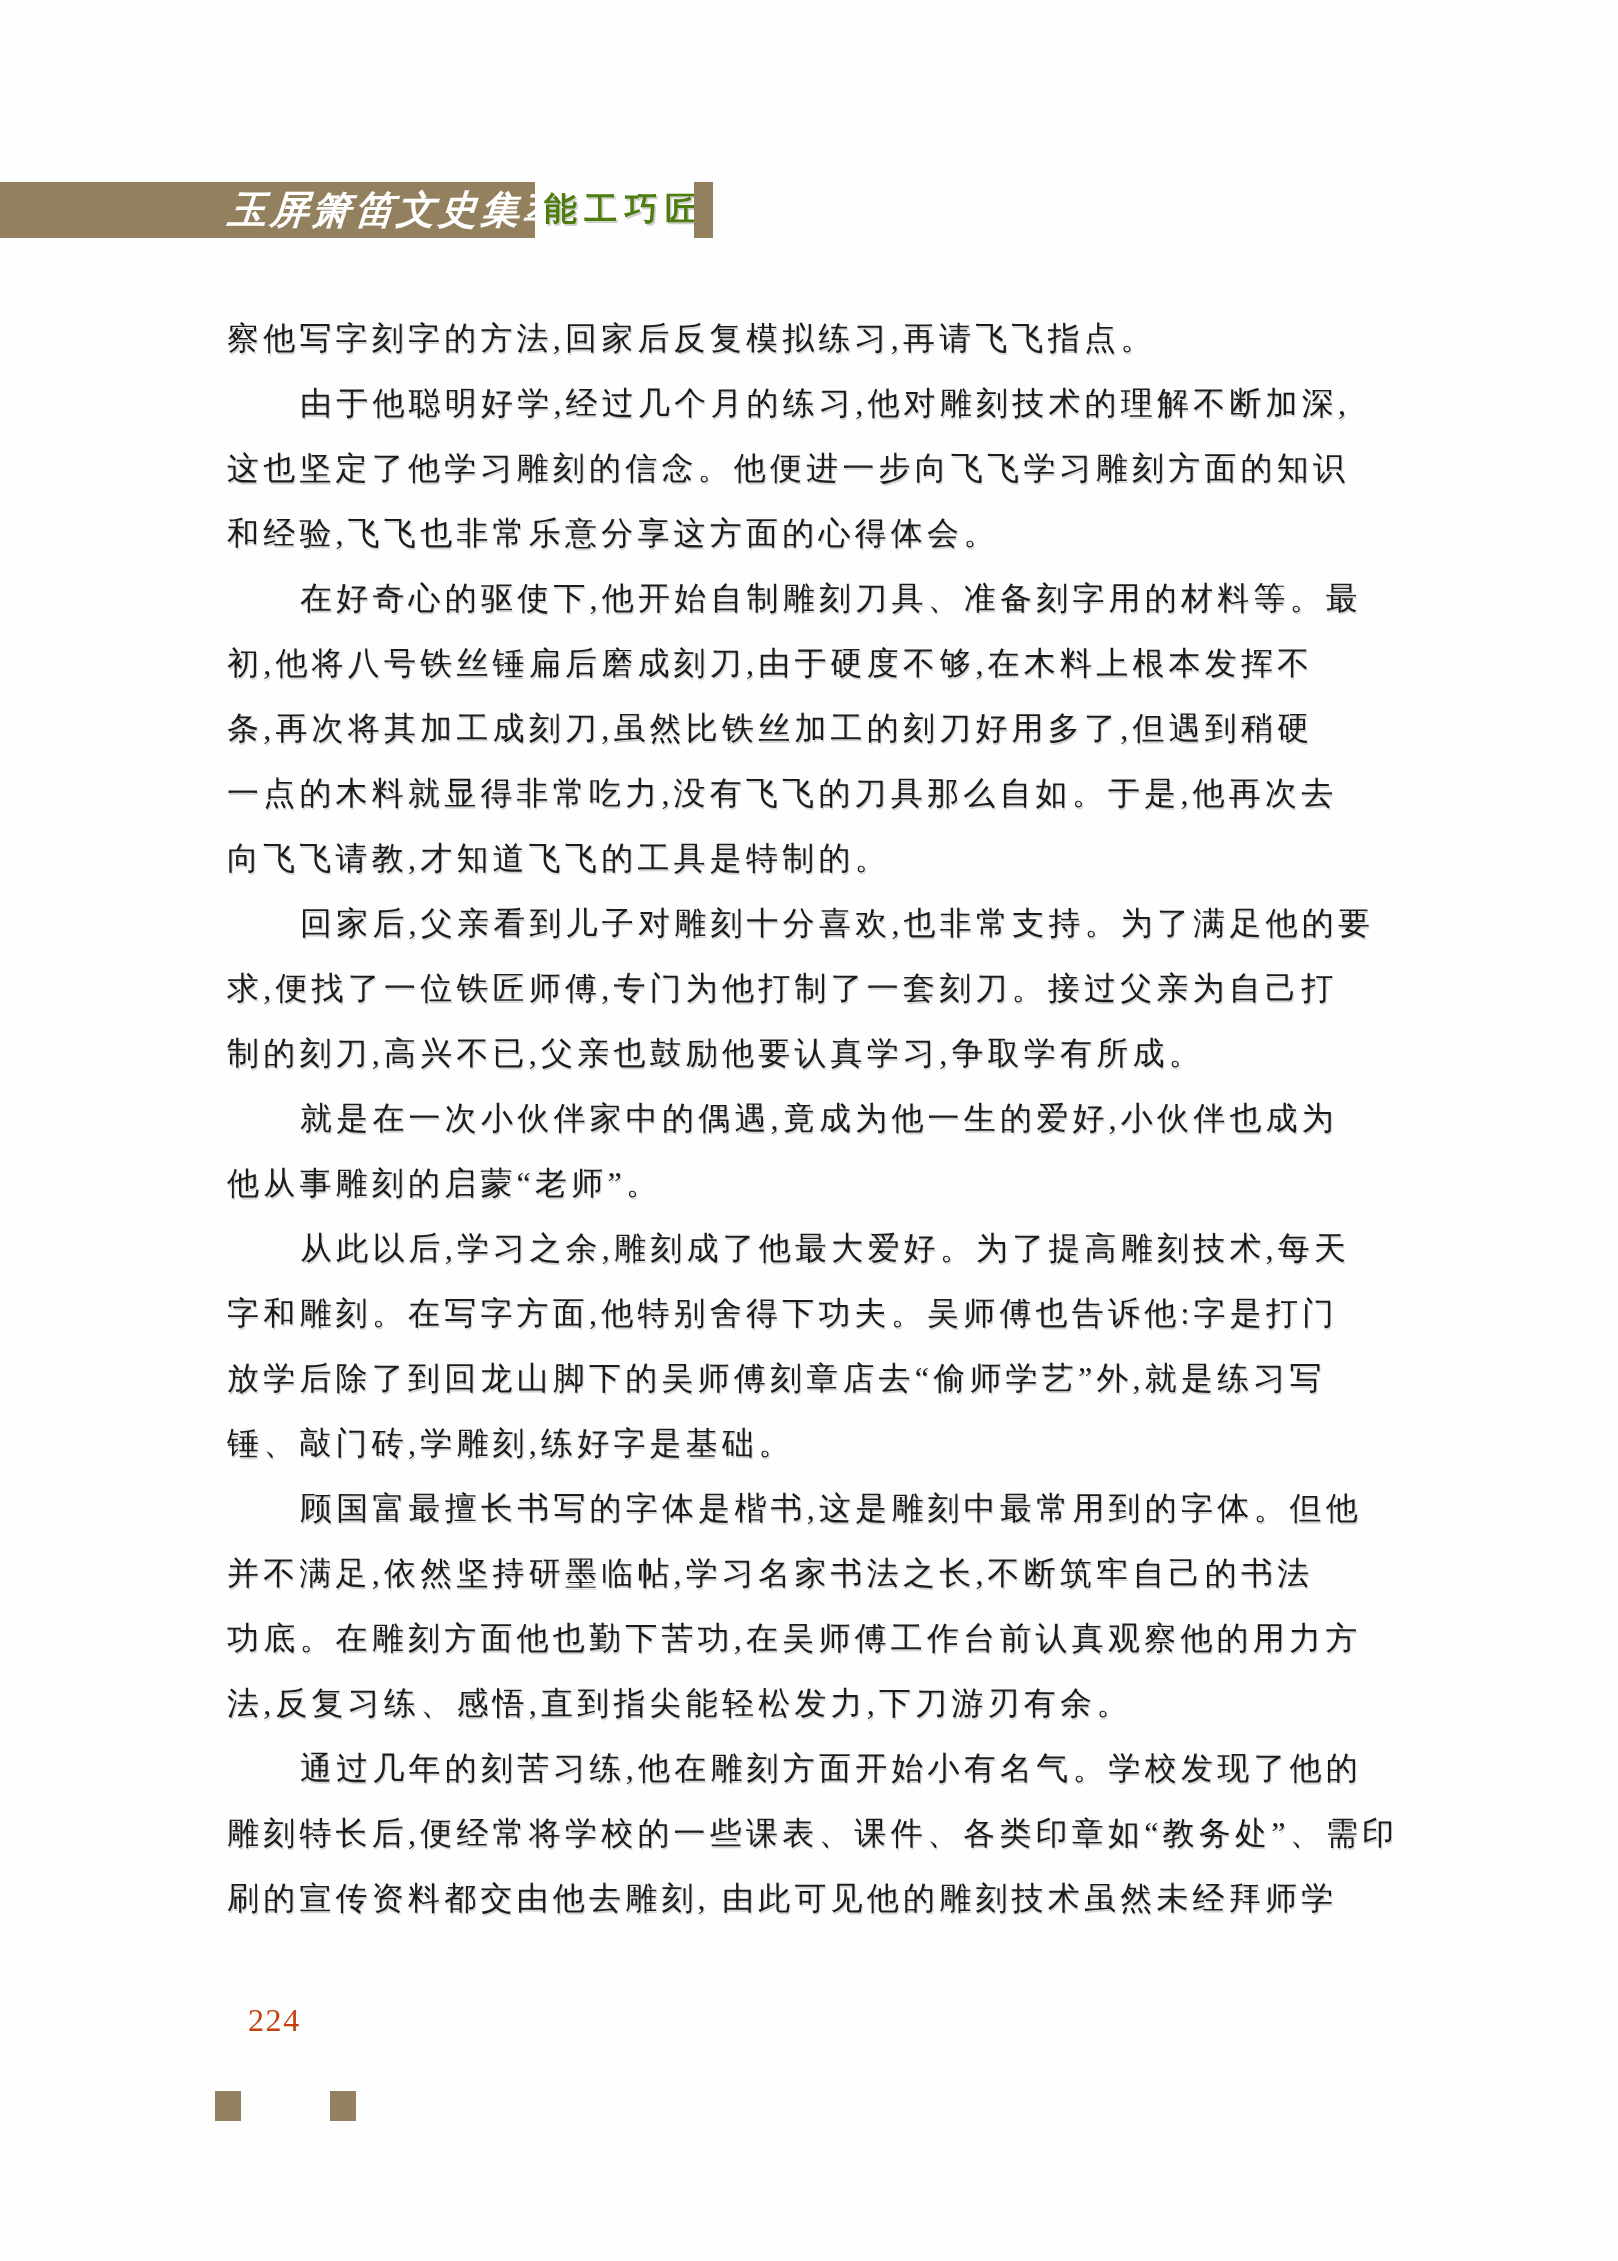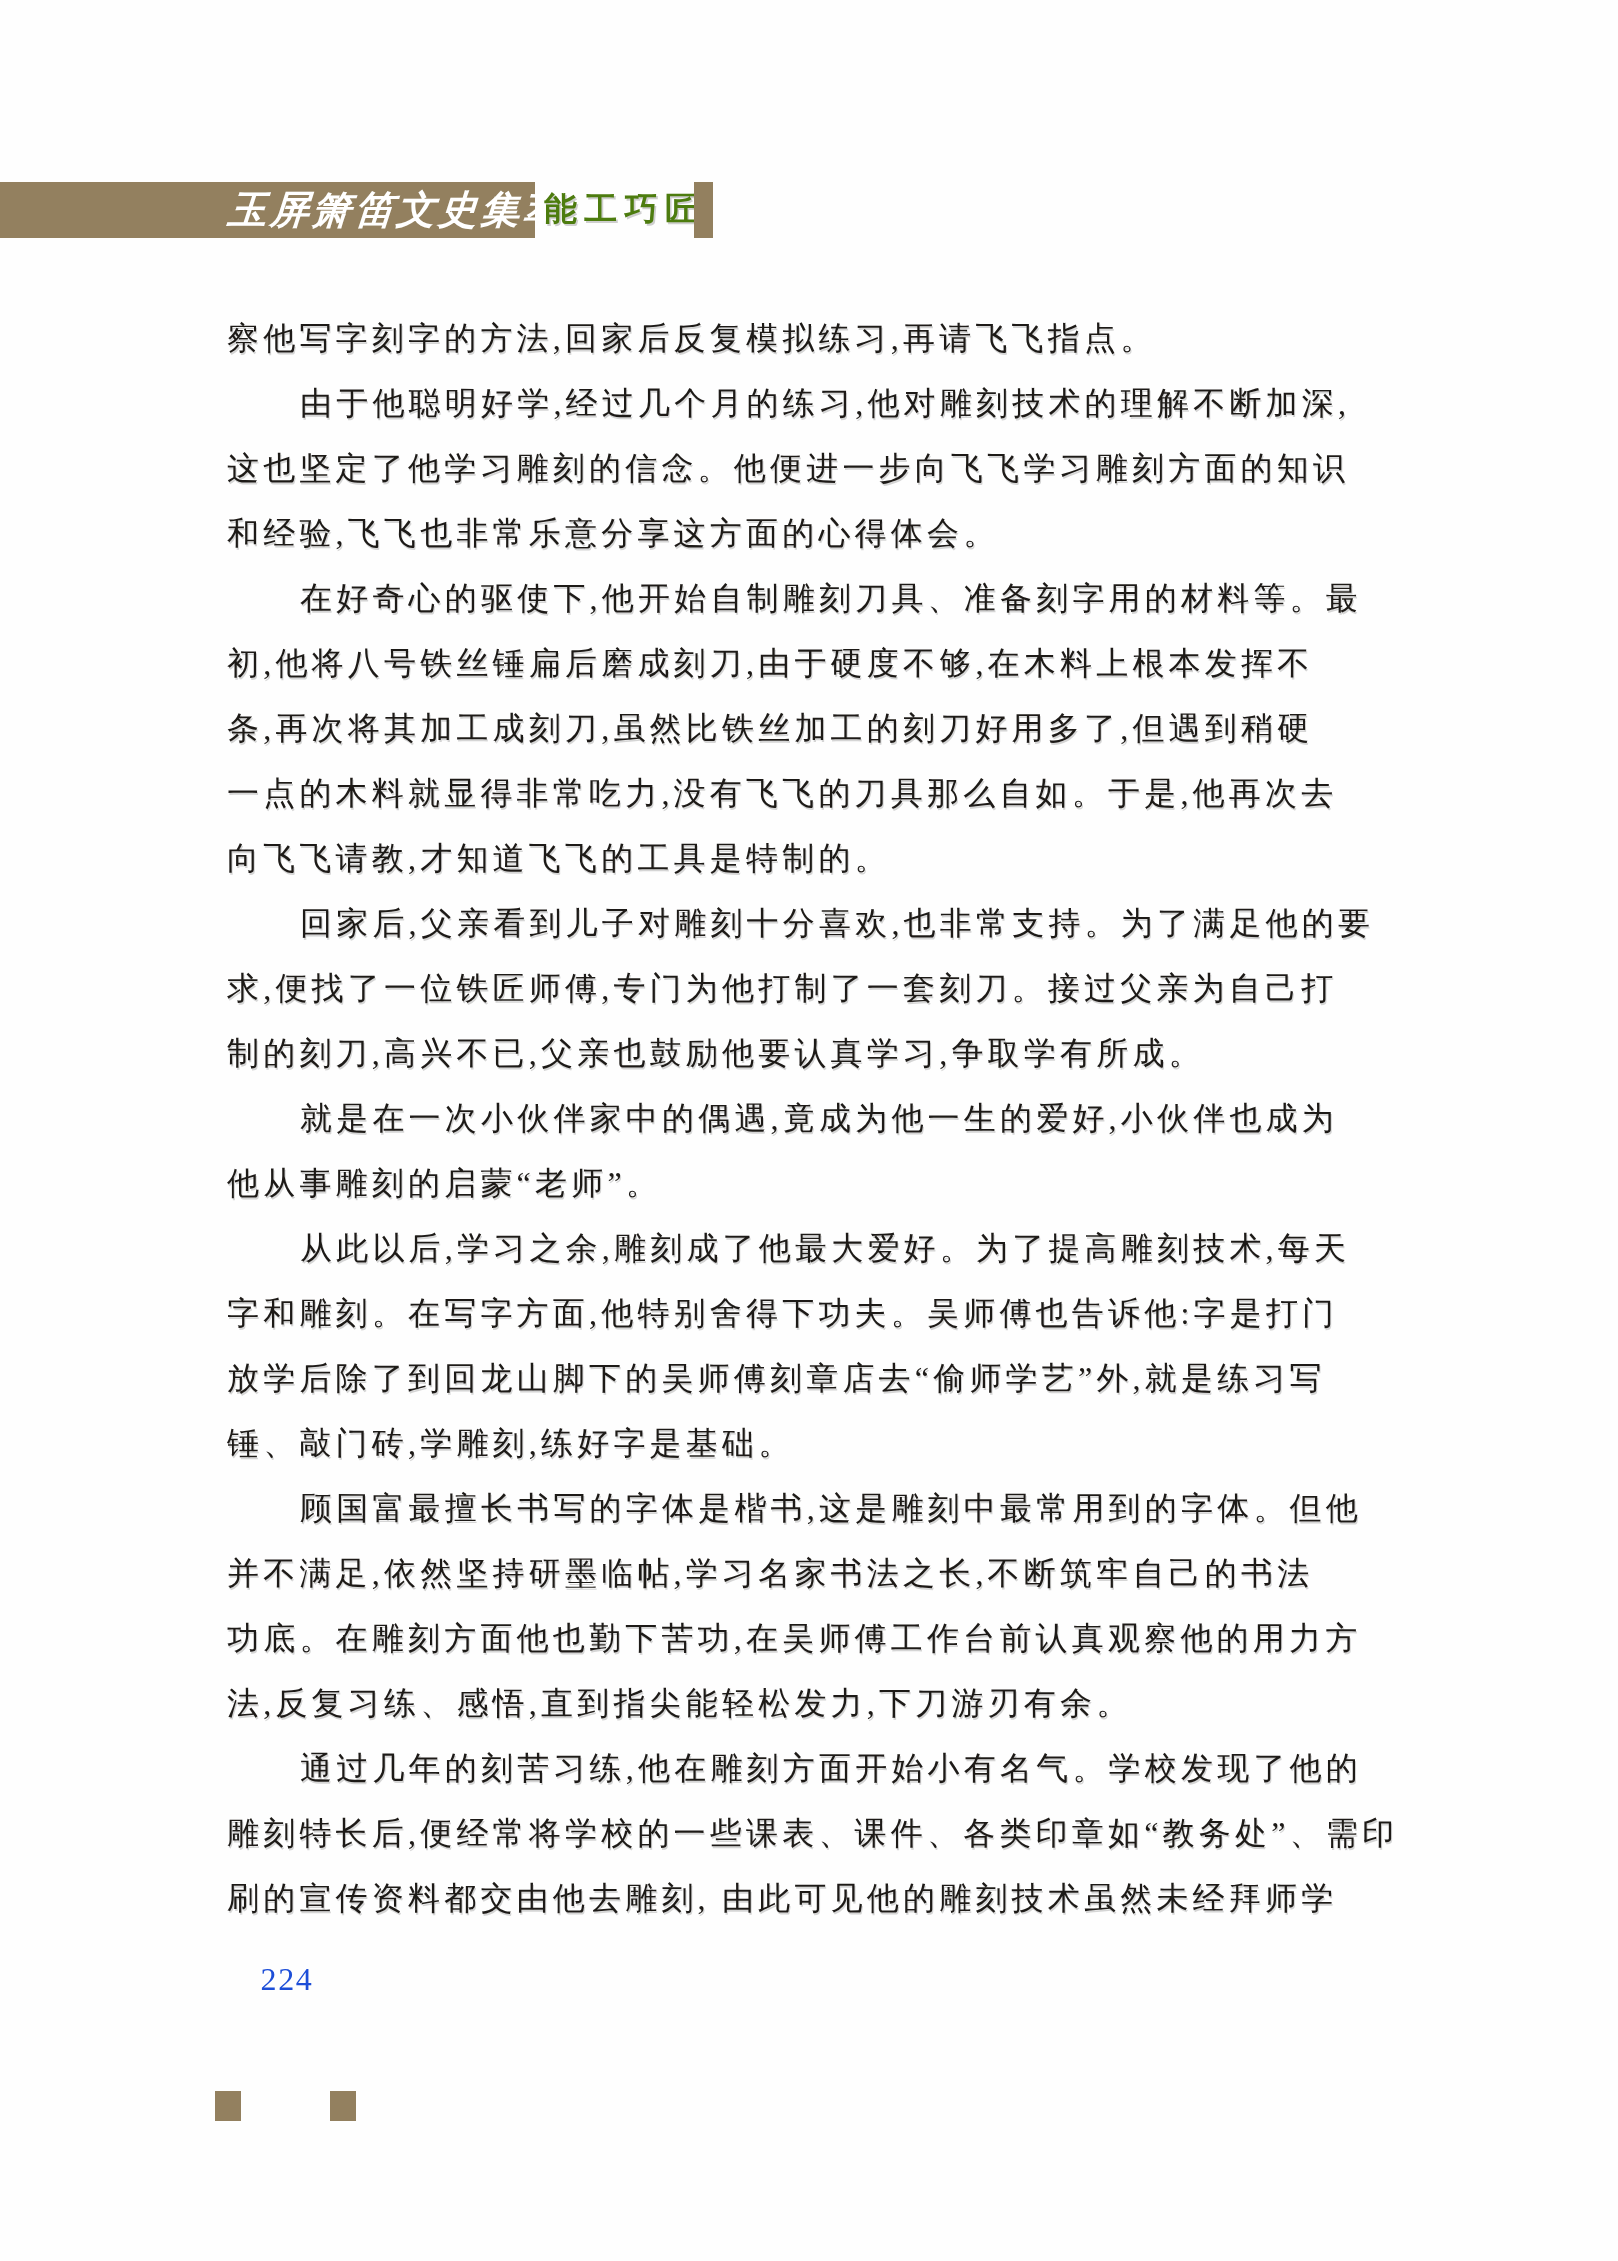--- a/index.html
+++ b/index.html
@@ -68,27 +68,27 @@
   .footer-sq {
     position: absolute;
     top: 2091px;
     width: 26px; height: 30px;
     display: inline-block;
   }
   .footer-sq.left  { left: 215px; }
   .footer-sq.right { left: 330px; }
   .page-num {
     position: absolute;
-    left: 248px; top: 1958px;
+    left: 248px; top: 1999px;
     width: 78px;
-    text-align: center;
+    text-align: left;
     font-size: 32px;
     line-height: 42px;
     letter-spacing: 1.6px;
-    color: #1d4ed8;
+    color: #c2410c;
   }
 </style>
 </head>
 <body>
 
 <div class="page">
 
   <header>
     <div class="band" style="background-color: rgb(147, 128, 95);"></div>
     <span class="calligraphy">玉屏箫笛文史集萃</span>

